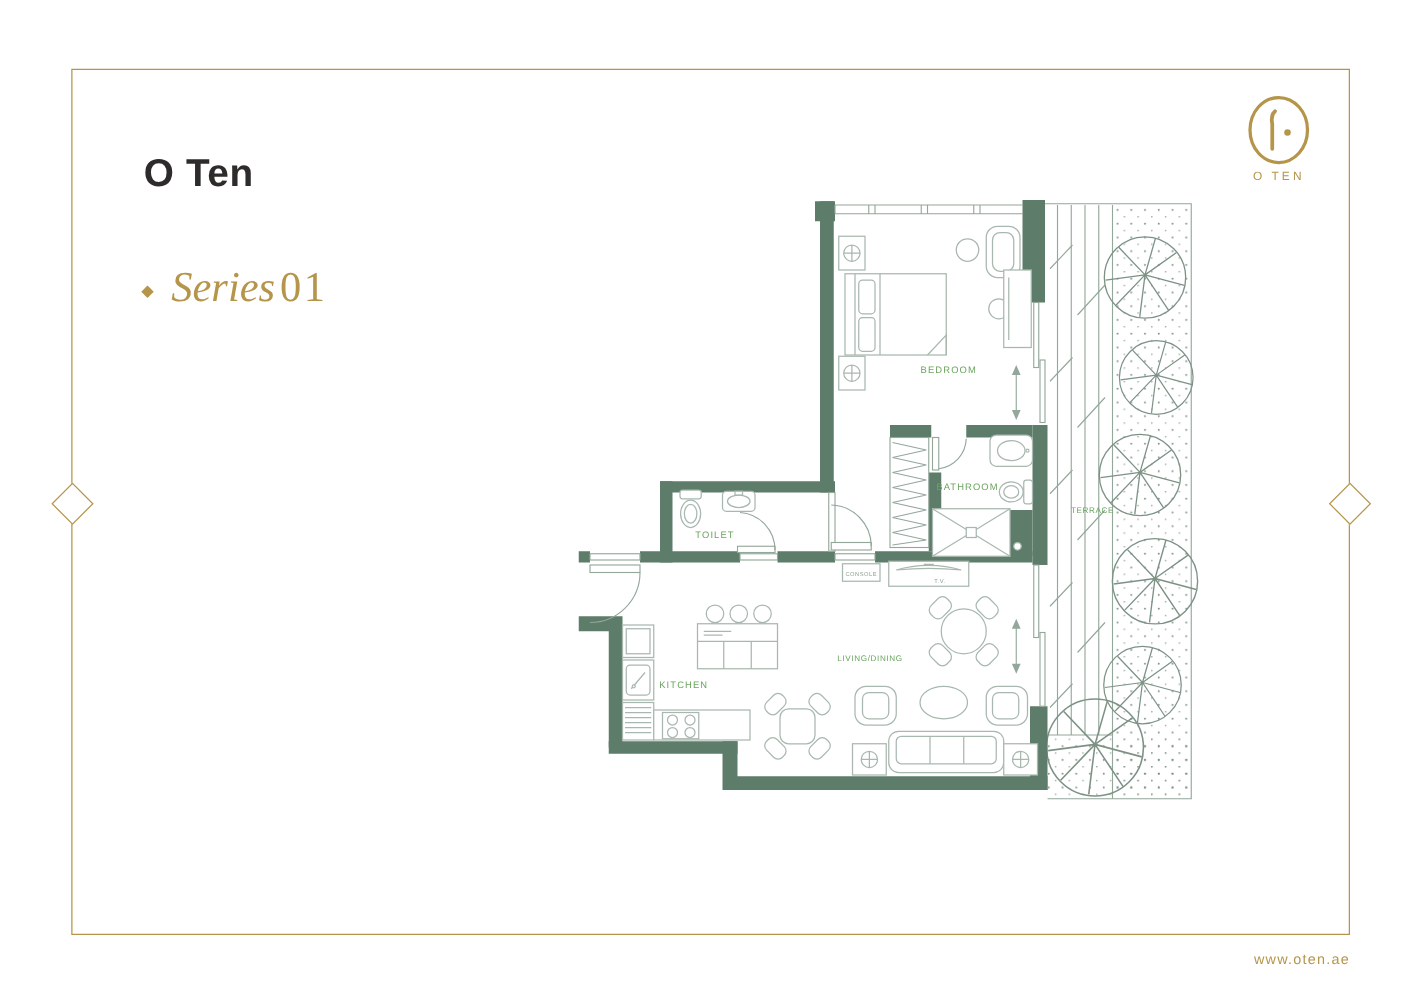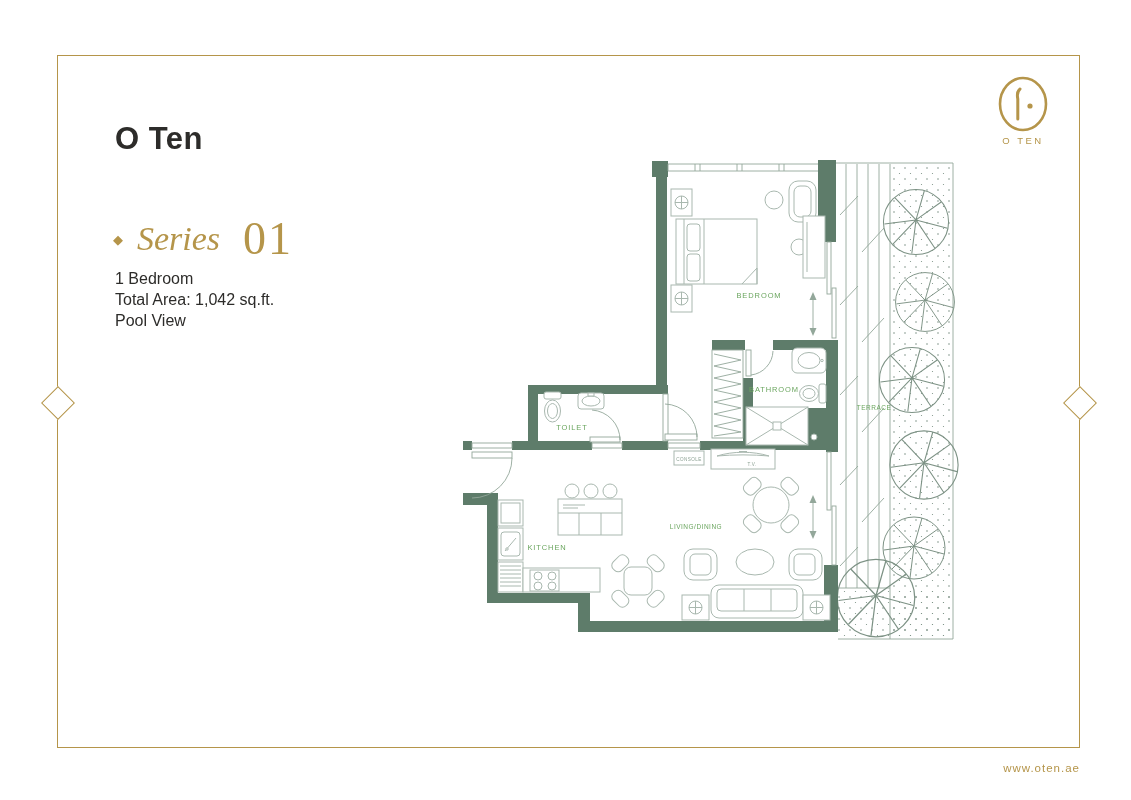--- a/index.html
+++ b/index.html
@@ -1,28 +1,28 @@
 <!DOCTYPE html>
 <html><head>
 <meta charset="utf-8">
 <style>
   html,body{margin:0;padding:0;}
   body{width:1131px;height:800px;background:#ffffff;font-family:"Liberation Sans",sans-serif;position:relative;overflow:hidden;}
-  .page{position:absolute;inset:0;}
+  .page{position:absolute;inset:0;text-align:right;}
   .gold-border{position:absolute;left:57px;top:55px;width:1021px;height:691px;border:1.5px solid #b5954a;}
   .diamond{position:absolute;width:22px;height:22px;background:#ffffff;border:1.5px solid #b5954a;transform:rotate(45deg);}
   .diamond.left{left:46px;top:391px;}
   .diamond.right{left:1068px;top:391px;}
   .title-block{position:absolute;left:115px;top:120px;color:#2d2c2a;}
   .title-line{font-size:31px;font-weight:bold;letter-spacing:0.5px;line-height:38px;}
   .title-line sup{font-size:14px;vertical-align:12px;letter-spacing:0;}
   .series-row{position:absolute;left:113px;top:212px;display:flex;align-items:center;color:#b5954a;}
   .series-bullet{font-size:13px;margin-right:14px;transform:translateY(1px);}
   .series-name{font-family:Liberation Serif, serif;font-style:italic;font-size:34px;}
-  .series-num{font-family:"Liberation Serif",serif;font-size:46px;margin-left:23px;letter-spacing:2px;}
+  .series-num{font-family:"Liberation Serif",serif;font-size:34px;margin-left:4px;letter-spacing:2px;}
   .details{position:absolute;left:115px;top:268px;color:#2d2c2a;font-size:16px;line-height:21px;}
   .logo{position:absolute;left:983px;top:68px;width:80px;height:84px;}
   .website{position:absolute;right:51px;top:762px;color:#b5954a;font-size:11.5px;letter-spacing:1px;}
   .plan-svg{position:absolute;left:0;top:0;}
   svg text{font-family:"Liberation Sans",sans-serif;}
   .room-label{font-size:7.5px;letter-spacing:0.9px;fill:#6aa55e;text-anchor:middle;}
   .room-label.small{font-size:6.5px;letter-spacing:0.5px;}
   .furn-label{font-size:4.6px;letter-spacing:0.4px;fill:#8da294;text-anchor:middle;}
 </style>
 </head>
@@ -37,25 +37,20 @@
   <div class="title-block">
     <div class="title-line">O Ten</div>
   </div>
 
   <div class="series-row">
     <span class="series-bullet">◆</span>
     <span class="series-name">Series</span>
     <span class="series-num">01</span>
   </div>
 
-  <div class="details">
-    <div>1 Bedroom</div>
-    <div>Total Area: 1,042  sq.ft.</div>
-    <div>Pool View</div>
-  </div>
 
   <svg class="logo" viewBox="0 0 80 84">
     <ellipse cx="40" cy="36" rx="23" ry="26" fill="none" stroke="#b5954a" stroke-width="2.6"></ellipse>
     <path d="M37,21 C34.5,23 34,27 34.8,31 L34.8,51" fill="none" stroke="#b5954a" stroke-width="3" stroke-linecap="round"></path>
     <circle cx="47" cy="38" r="2.6" fill="#b5954a"></circle>
     <text x="40" y="76" text-anchor="middle" font-size="9.5" letter-spacing="2.5" fill="#b5954a">O TEN</text>
   </svg>
 
   <svg class="plan-svg" width="1131" height="800" viewBox="0 0 1131 800">
     <defs>

